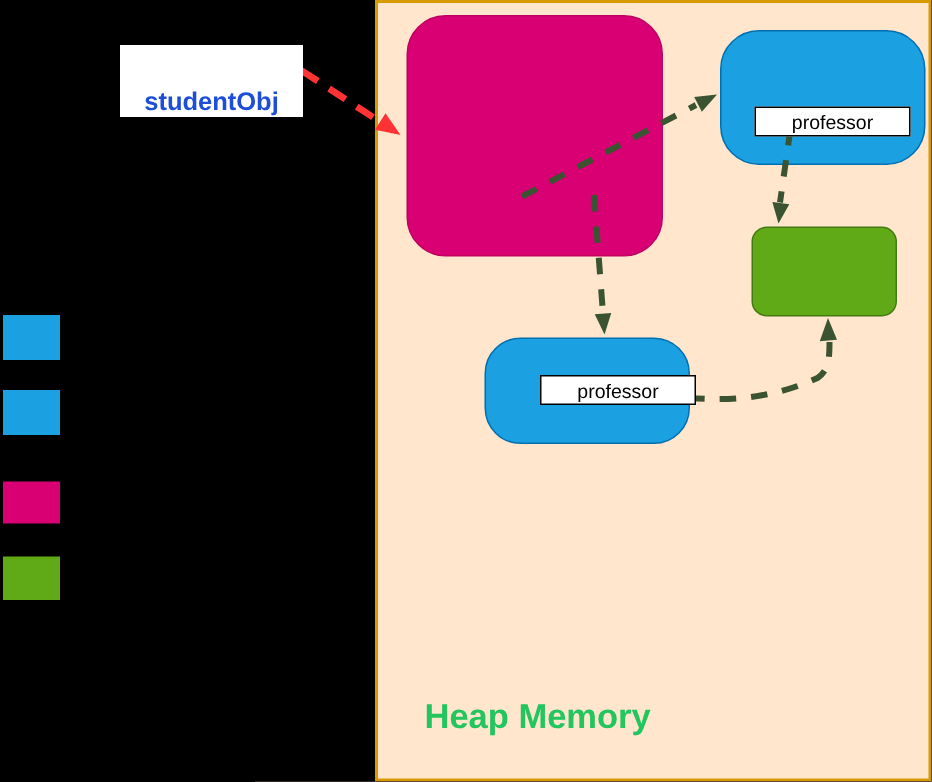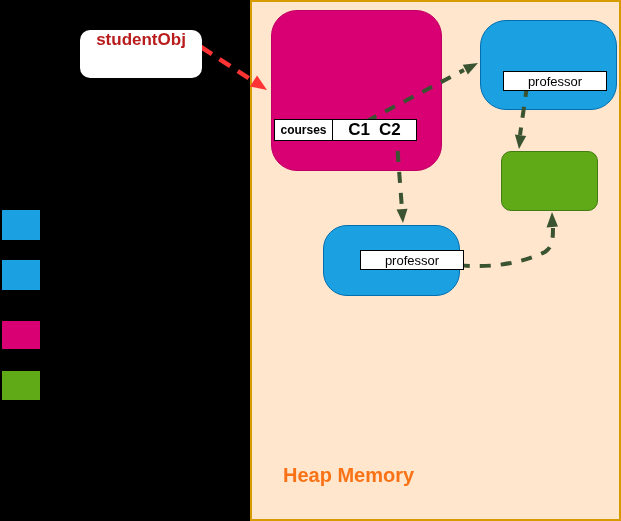--- a/index.html
+++ b/index.html
@@ -7,21 +7,21 @@
     position:relative; width:621px; height:521px;
     background:#000000; overflow:hidden;
     font-family:"Liberation Sans", sans-serif;
   }
   .heap-region {
     position:absolute; left:250px; top:0; width:371px; height:521px;
     background:#FFE6CC; border:2px solid #D79B00; box-sizing:border-box;
   }
   .heap-title {
     position:absolute; left:283px; top:464px;
-    font-size:20px; font-weight:bold; color:#f97316;
+    font-size:23px; font-weight:bold; color:#22c55e;
   }
   .node { position:absolute; box-sizing:border-box; }
   .node-pink {
     left:271px; top:10px; width:171px; height:161px;
     background:#D80073; border:1px solid #BF0062; border-radius:26px;
   }
   .node-blue-upper {
     left:480px; top:20px; width:137px; height:90px;
     background:#1BA1E2; border:1px solid #006EAF; border-radius:26px;
   }
@@ -32,23 +32,23 @@
   .node-green {
     left:501px; top:151px; width:97px; height:60px;
     background:#60A917; border:1px solid #447A12; border-radius:10px;
   }
   .arrow-layer {
     position:absolute; left:0; top:0; width:621px; height:521px;
     pointer-events:none;
   }
   .stack-var-box {
     position:absolute; left:80px; top:30px; width:122px; height:48px;
-    background:#ffffff; border-radius:10px;
-    display:flex; align-items:flex-start; justify-content:center;
-    font-size:17px; font-weight:bold; color:#b91c1c;
+    background:#ffffff; border-radius:0;
+    display:flex; align-items:flex-end; justify-content:center;
+    font-size:17px; font-weight:bold; color:#1d4ed8;
   }
   .courses-bar {
     position:absolute; left:274px; top:119px; width:143px; height:22px;
     background:#ffffff; border:1px solid #000; box-sizing:border-box;
     display:flex; align-items:stretch;
   }
   .courses-cell {
     width:57px; display:flex; align-items:center; justify-content:center;
     font-size:12px; font-weight:bold; color:#000;
     border-right:1px solid #000;
@@ -109,27 +109,20 @@
     <g>
       <path d="M 438,262 C 478,270 515,266 545,252 C 552,247 553,241 553,228" stroke-width="4" stroke-dasharray="11 10" fill="none" stroke="#3A5431"></path>
       <polygon points="552,212 546.5,227.5 558,226.5" fill="#3A5431"></polygon>
     </g>
   </svg>
 
   <div class="stack-var-box">
     <span>studentObj</span>
   </div>
 
-  <div class="courses-bar">
-    <div class="courses-cell">courses</div>
-    <div class="courses-values">
-      <span>C1</span>
-      <span>C2</span>
-    </div>
-  </div>
 
   <div class="prof-label prof-label-upper">
     <span>professor</span>
   </div>
   <div class="prof-label prof-label-lower">
     <span>professor</span>
   </div>
 
   <div class="legend-swatch sw-1"></div>
   <div class="legend-swatch sw-2"></div>

